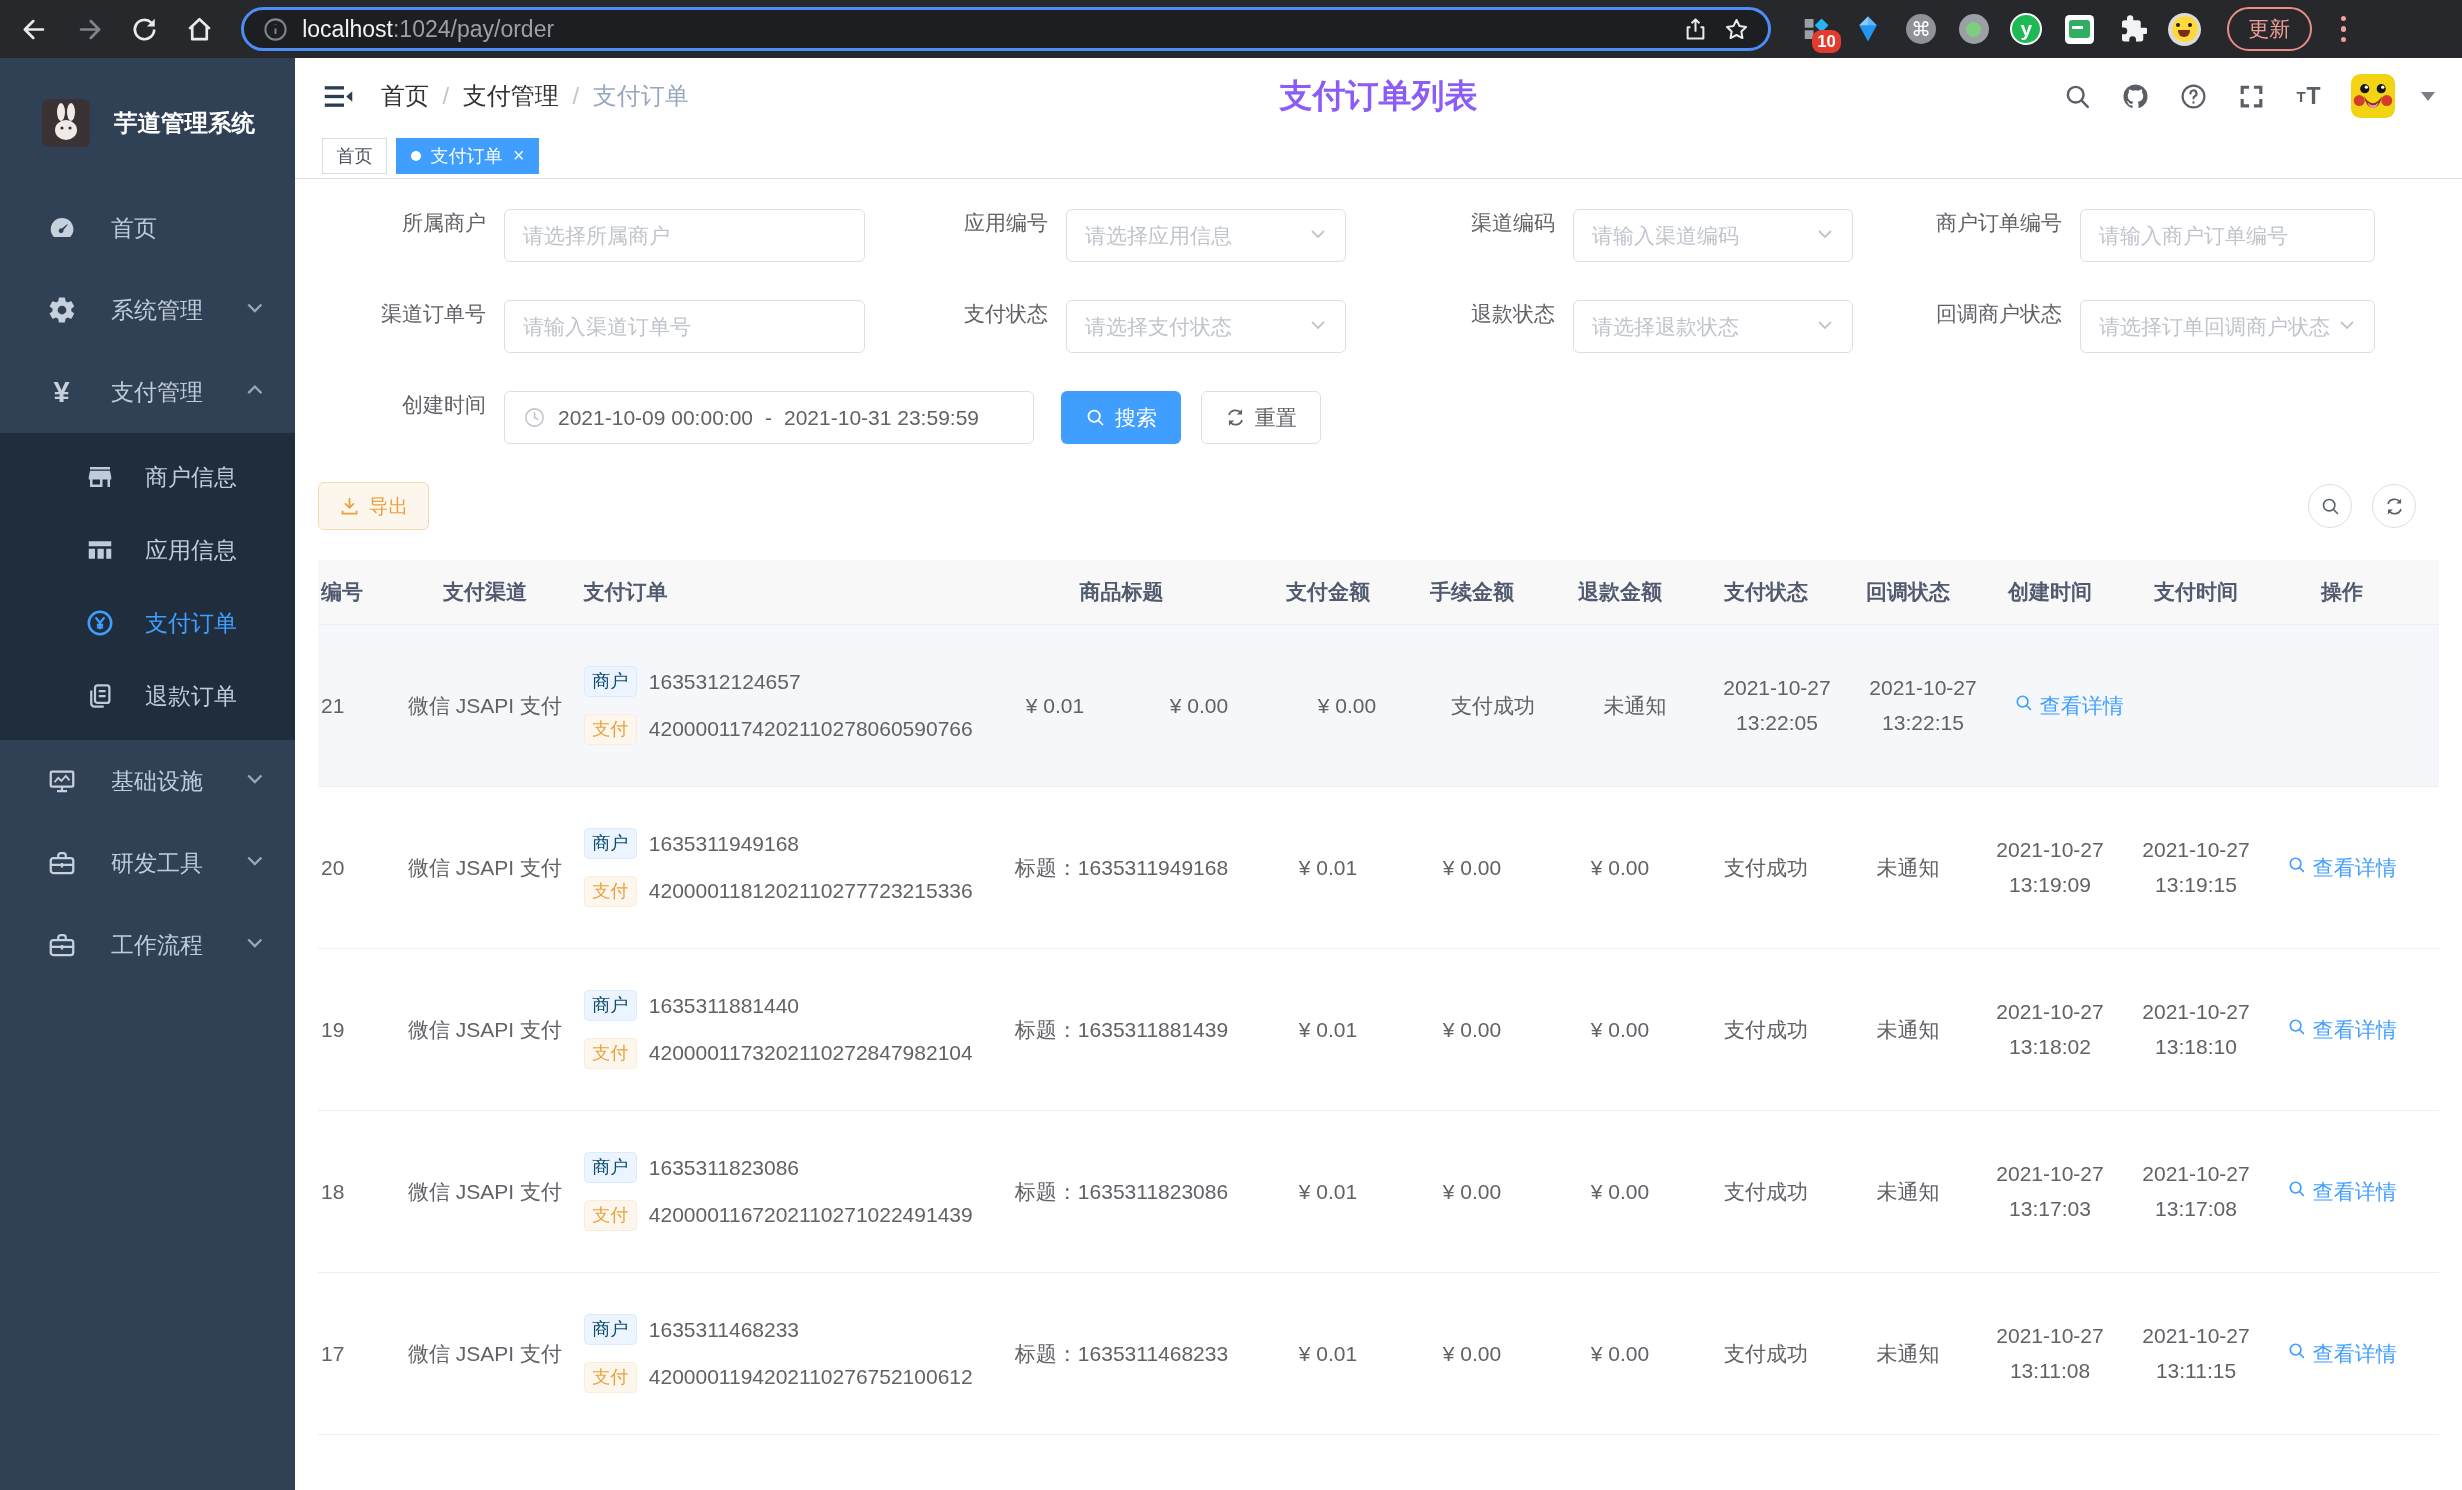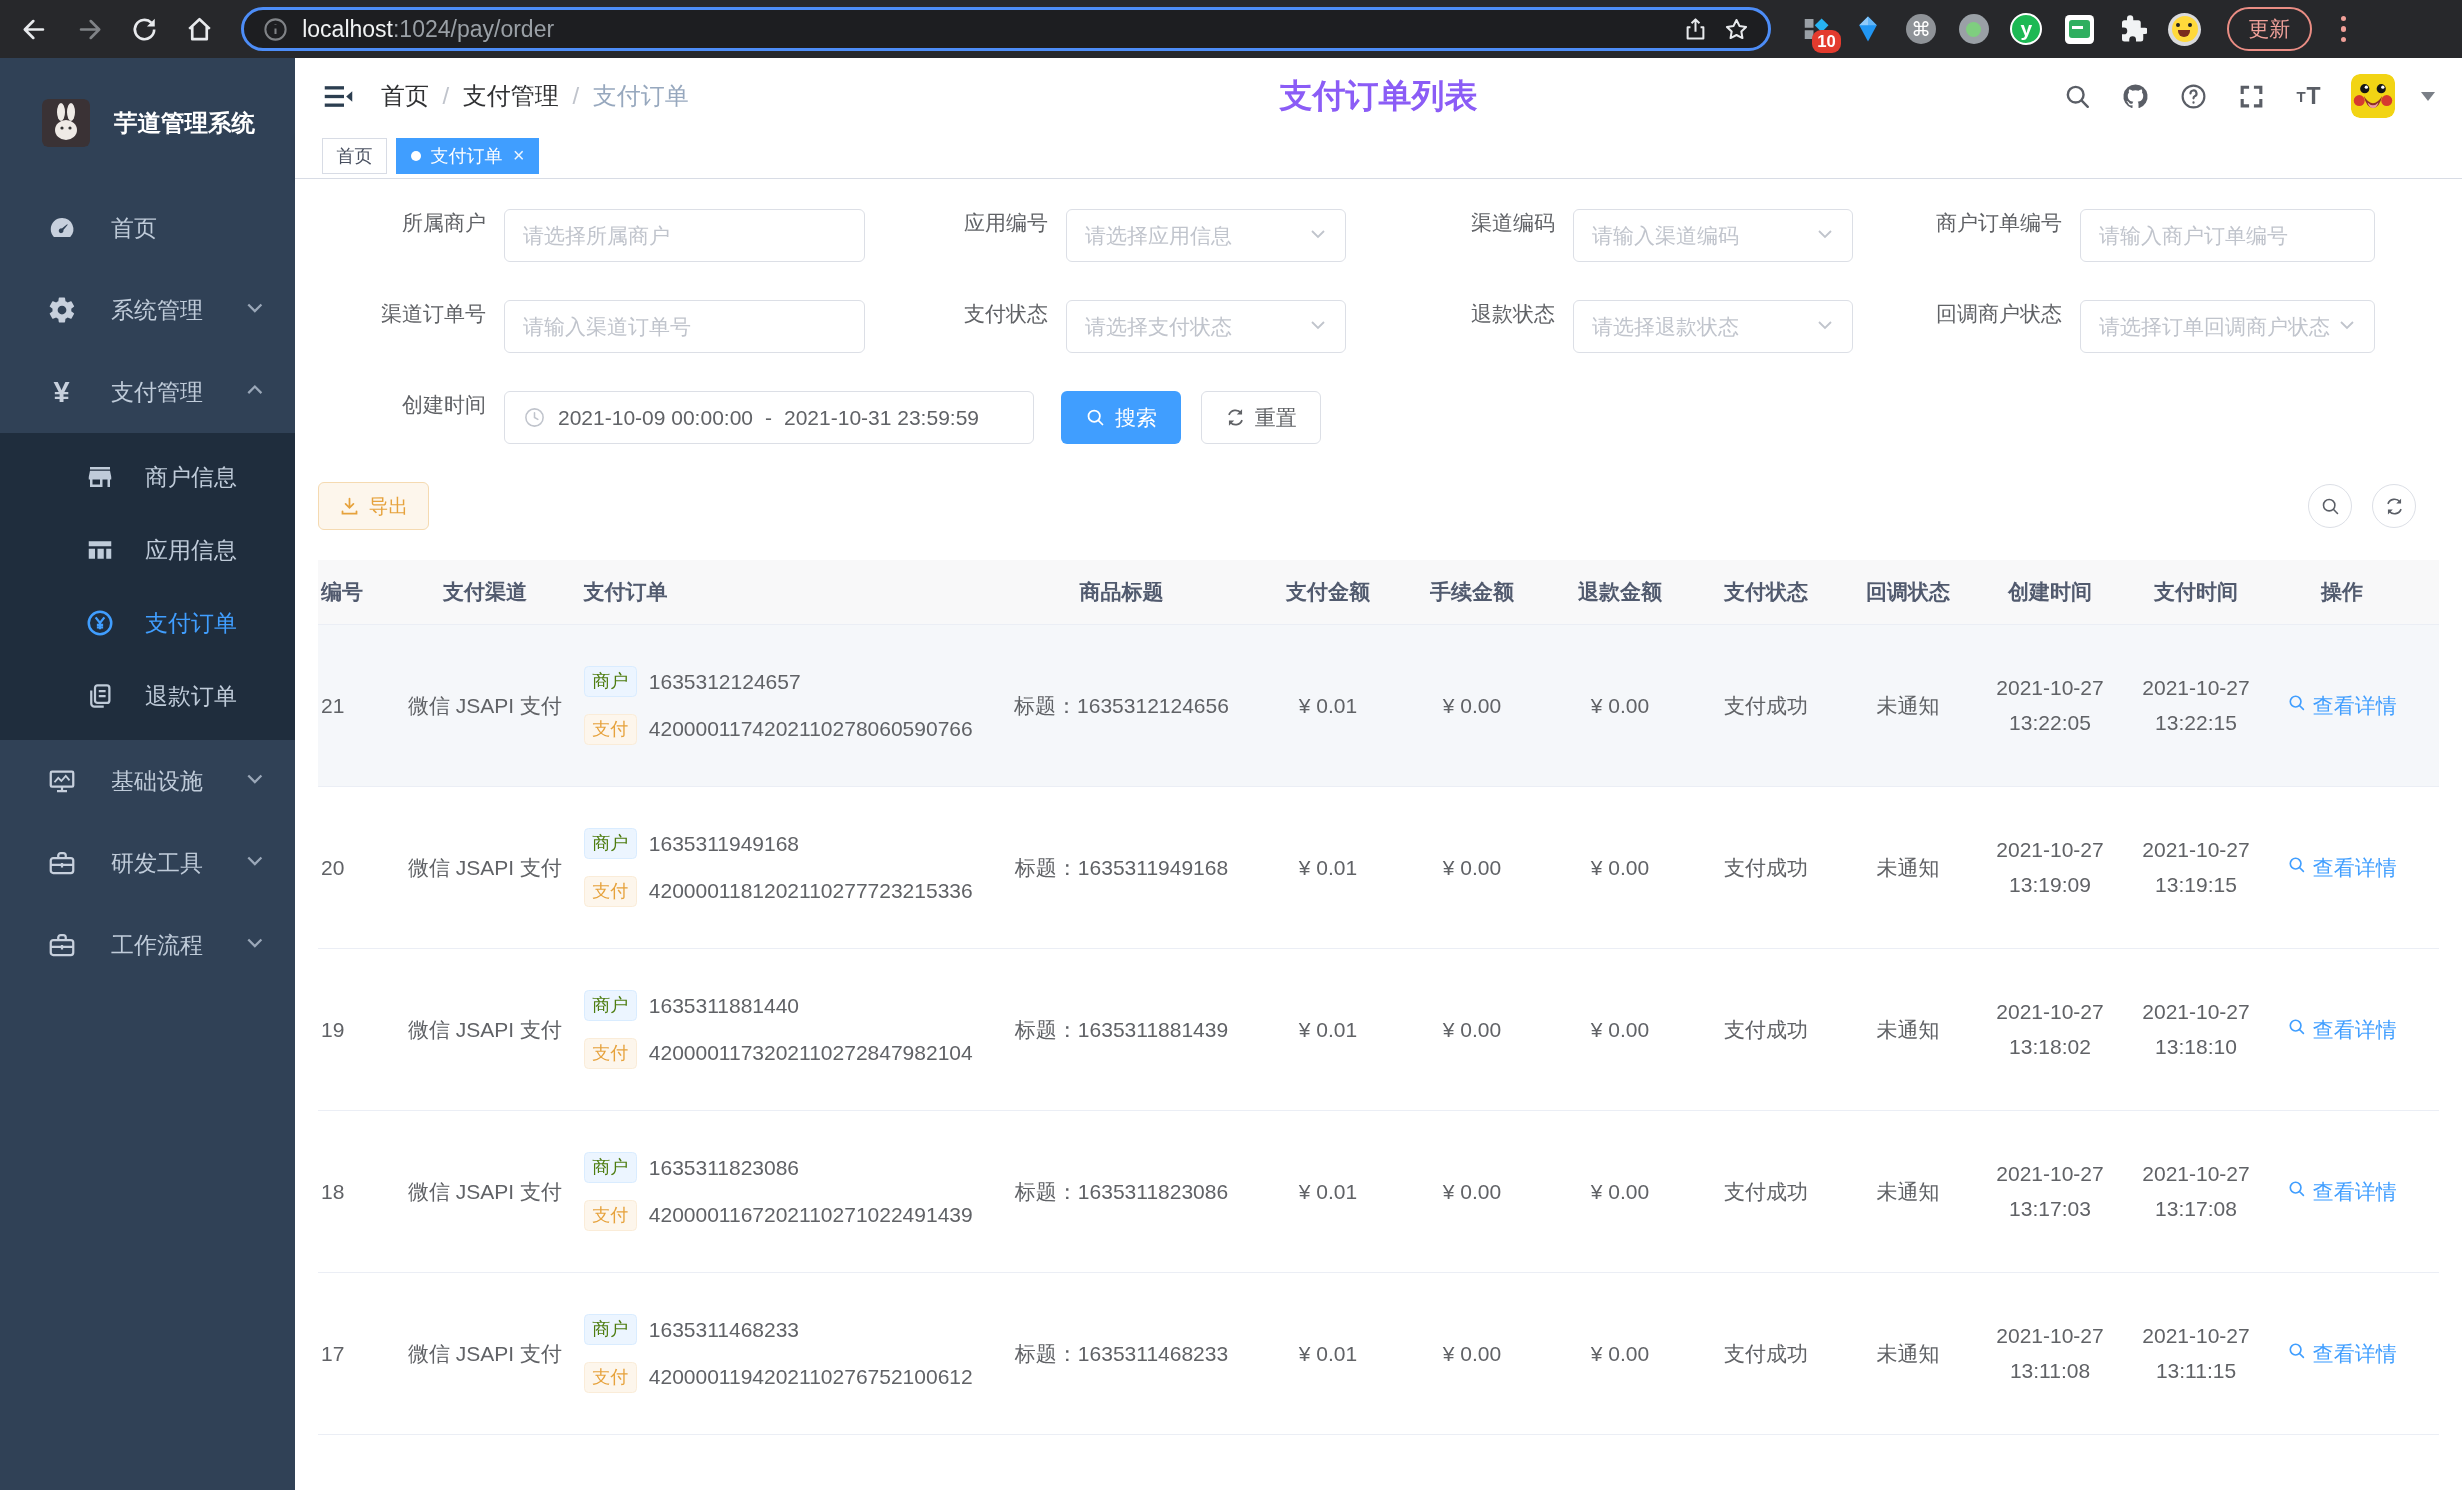--- a/index.html
+++ b/index.html
@@ -121,21 +121,21 @@
   .col-channel{width:182px}
   .col-order{width:409px; justify-content:flex-start;}
   .col-title{width:273px}
   .col-amount{width:140px} .col-fee{width:148px} .col-refund{width:148px}
   .col-pay_status{width:144px} .col-notify_status{width:140px}
   .col-create_time{width:144px} .col-pay_time{width:148px}
   .col-action{width:144px}
   .order-lines { display:flex; flex-direction:column; gap:16.7px; }
   .order-line { display:flex; align-items:center; gap:12px; white-space:nowrap; }
   .mini-tag { font-size:18px; line-height:29px; padding:0 7.6px; border-radius:4.5px; border:1.5px solid; }
-  .tag-blue { color:#4d7c0f; background:#ecf5ff; border-color:#d9ecff; }
+  .tag-blue { color:#0c4a6e; background:#ecf5ff; border-color:#d9ecff; }
   .tag-yellow { color:#e6a23c; background:#fdf6ec; border-color:#faecd8; }
   .two-line { display:flex; flex-direction:column; gap:10.6px; align-items:center; }
   .view-link { color:#409eff; display:flex; align-items:center; gap:6px; cursor:pointer; white-space:nowrap; }
   .view-link svg { width:19.7px; height:19.7px; }
 </style>
 </head>
 <body>
 
 <div class="browser-bar">
   <div class="b-nav">
@@ -556,21 +556,20 @@
                   <div class="order-line">
                     <div class="mini-tag tag-blue">商户</div>
                     <div class="order-no">1635312124657</div>
                   </div>
                   <div class="order-line">
                     <div class="mini-tag tag-yellow">支付</div>
                     <div class="order-no">4200001174202110278060590766</div>
                   </div>
                 </div>
               </div>
-              <div class="td col-title">标题：1635312124656</div>
               <div class="td col-amount">¥ 0.01</div>
               <div class="td col-fee">¥ 0.00</div>
               <div class="td col-refund">¥ 0.00</div>
               <div class="td col-pay_status">支付成功</div>
               <div class="td col-notify_status">未通知</div>
               <div class="td col-create_time">
                 <div class="two-line">
                   <div class="">2021-10-27</div>
                   <div class="">13:22:05</div>
                 </div>

